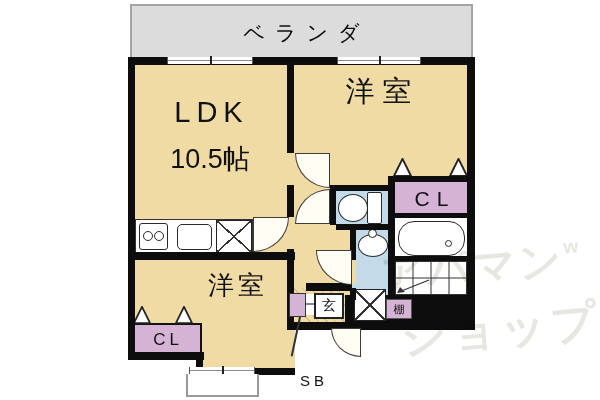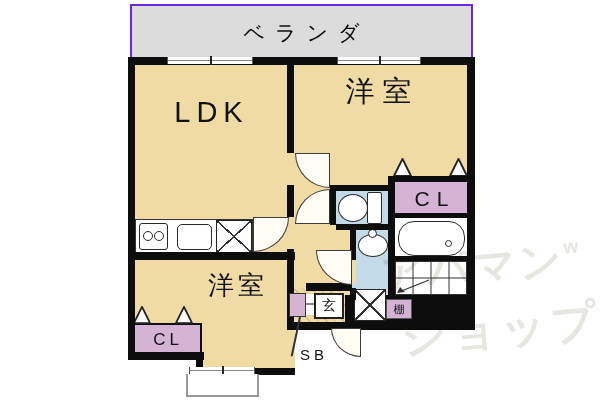--- a/index.html
+++ b/index.html
@@ -6,21 +6,21 @@
   #canvas{position:relative;width:600px;height:400px;background:#ffffff;overflow:hidden;
           font-family:"Liberation Sans","DejaVu Sans",sans-serif;color:#111;}
   .abs{position:absolute;}
   
   .room{background:#f0dba5;}
   .wet{background:#c3dbe8;}
   .closet{background:#d5b3d5;}
   .wall{background:#0d0d0d;}
   .whitebox{background:#ffffff;}
   
-  .balcony{background:#dcdcdc;border:2px solid #6d28d9;display:flex;align-items:center;justify-content:center;}
+  .balcony{background:#dcdcdc;border:2px solid #a3a3a3;display:flex;align-items:center;justify-content:center;}
   .balcony-label{font-size:21px;letter-spacing:10px;padding-left:10px;color:#0a0a0a;}
   
   .window{background:linear-gradient(#fff 0 2.5px,#8a8a8a 2.5px 4px,#fff 4px 100%);
           border-left:1px solid #555;border-right:1px solid #555;}
   .window::after{content:"";position:absolute;left:50%;top:-1px;width:1.5px;height:9px;background:#222;}
   
   .door{background:#fffdf4;border:1.3px solid #3c3c3c;}
   
   .xbox{background:
      linear-gradient(to top right,transparent calc(50% - 0.8px),#333 calc(50% - 0.8px),#333 calc(50% + 0.8px),transparent calc(50% + 0.8px)),
@@ -154,26 +154,27 @@
   <div class="abs door" style="left:253px;top:217px;width:34px;height:33px;border-radius:0 0 100% 0;"></div>
   <div class="abs door" style="left:316px;top:250px;width:34px;height:33px;border-radius:0 0 0 100%;"></div>
   <div class="abs door" style="left:331px;top:328px;width:28px;height:27px;border-radius:0 0 0 100%;"></div>
 
   <div class="abs tag genkan-box" style="left:314px;top:293px;width:26px;height:22px;">
     <span>玄</span>
   </div>
   <div class="abs" style="left:305px;top:294px;width:9px;height:21px;background:linear-gradient(#fff 0 9px,#888 9px 11px,#fff 11px 100%);"></div>
   <div class="abs sb-box" style="left:289px;top:293px;width:15px;height:22px;"></div>
   <div class="abs leader" style="left:299px;top:317px;height:40px;"></div>
-  <div class="abs sb-text rlabel" style="left:291px;top:346px;width:46px;">SB</div>
+  <div class="abs sb-text rlabel" style="left:291px;top:372px;width:46px;">SB</div>
   <div class="abs tag shelf-box" style="left:386px;top:299px;width:24px;height:18px;">
     <span>棚</span>
   </div>
 
   <div class="abs rlabel ldk-name" style="left:135px;top:96px;width:153px;">LDK</div>
+  <div class="abs rlabel ldk-area" style="left:130px;top:141px;width:160px;">10.5帖</div>
   <div class="abs rlabel b68-name" style="left:300px;top:72px;width:165px;">洋室</div>
   <div class="abs rlabel b61-name" style="left:192px;top:268px;width:92px;">洋室</div>
 
   <div class="abs watermark" style="left:385px;top:238px;width:215px;height:150px;">
     <div class="wm1"><span>アパマン</span><span class="wm-mark">w</span></div>
     <div class="wm2" style="margin-left:14px;margin-top:6px;"><span>ショップ</span></div>
   </div>
 
 </div>
 

